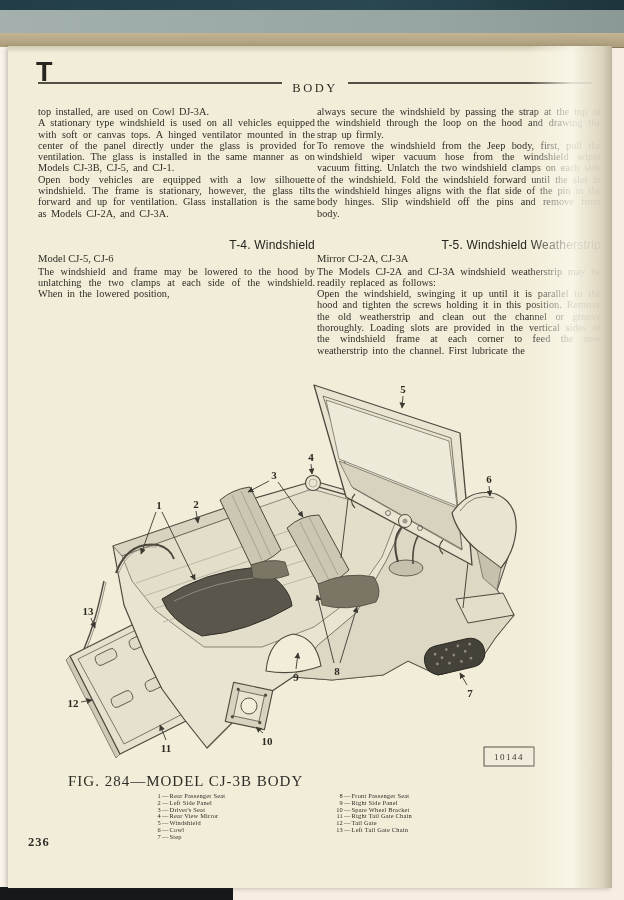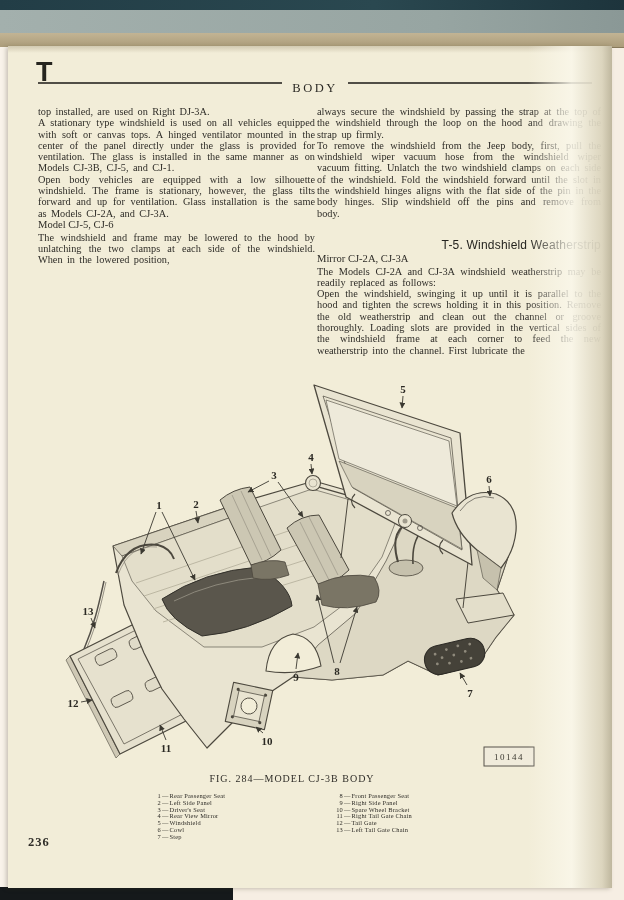--- a/index.html
+++ b/index.html
@@ -53,22 +53,22 @@
   }
   .head {
     font-family:"Liberation Sans", sans-serif; font-weight:normal;
     font-size:12px; line-height:13px; margin:20px 0 1px 0; color:#25241f; letter-spacing:.2px;text-align:right;
   }
   .sub { font-size:10.6px; line-height:11.6px; margin:0 0 1px 0; }
 
   
   .figure-svg { position:absolute; left:48px; top:329px; width:544px; height:398px; }
   .fig-caption {
-    position:absolute; left:36px; top:727px; width:496px; text-align:center;
-    font-size:10px; letter-spacing:1px; color:#2f2d28;
+    position:absolute; left:60px; top:727px; width:496px; text-align:left;
+    font-size:15px; letter-spacing:1px; color:#2f2d28;
   }
   .legend { position:absolute; top:747px; color:#2f2d28; }
   .legend-left  { left:140px; }
   .legend-right { left:322px; }
   .legend-item { display:flex; font-size:6.4px; line-height:6.8px; letter-spacing:.2px; }
   .legend-item .ln { width:13px; text-align:right; }
   .legend-item .ld { padding:0 1px; }
 
   .page-number { position:absolute; left:20px; top:789px; font-size:12.5px; color:#2f2d28; letter-spacing:1px;font-weight:bold; }
 
@@ -93,23 +93,24 @@
   <div class="page-top-shade"></div>
 
   <div class="section-letter">T</div>
   <div class="rule-row">
     <div class="rule-seg"></div>
     <div class="rule-title">BODY</div>
     <div class="rule-seg"></div>
   </div>
 
   <div class="col col-left">
-    <p class="p">top installed, are used on Right DJ-3A.</p>
+    <p class="p">top installed, are used on Cowl DJ-3A.</p>
     <p class="p">A stationary type windshield is used on all vehicles equipped with soft or canvas tops. A hinged ventilator mounted in the center of the panel directly under the glass is provided for ventilation. The glass is installed in the same manner as on Models CJ-3B, CJ-5, and CJ-1.</p>
     <p class="p">Open body vehicles are equipped with a low silhouette windshield. The frame is stationary, however, the glass tilts forward and up for ventilation. Glass installation is the same as Models CJ-2A, and CJ-3A.</p>
+    <h3 class="head">T-4. Windshield</h3>
     <p class="sub">Model CJ-5, CJ-6</p>
     <p class="p">The windshield and frame may be lowered to the hood by unlatching the two clamps at each side of the windshield. When in the lowered position,</p>
   </div>
 
   <div class="col col-right">
     <p class="p">always secure the windshield by passing the strap at the top of the windshield through the loop on the hood and drawing the strap up firmly.</p>
     <p class="p">To remove the windshield from the Jeep body, first, pull the windshield wiper vacuum hose from the windshield wiper vacuum fitting. Unlatch the two windshield clamps on each side of the windshield. Fold the windshield forward until the slot in the windshield hinges aligns with the flat side of the pin in the body hinges. Slip windshield off the pins and remove from body.</p>
     <h3 class="head">T-5. Windshield Weatherstrip</h3>
     <p class="sub">Mirror CJ-2A, CJ-3A</p>
     <p class="p">The Models CJ-2A and CJ-3A windshield weatherstrip may be readily replaced as follows:</p>

